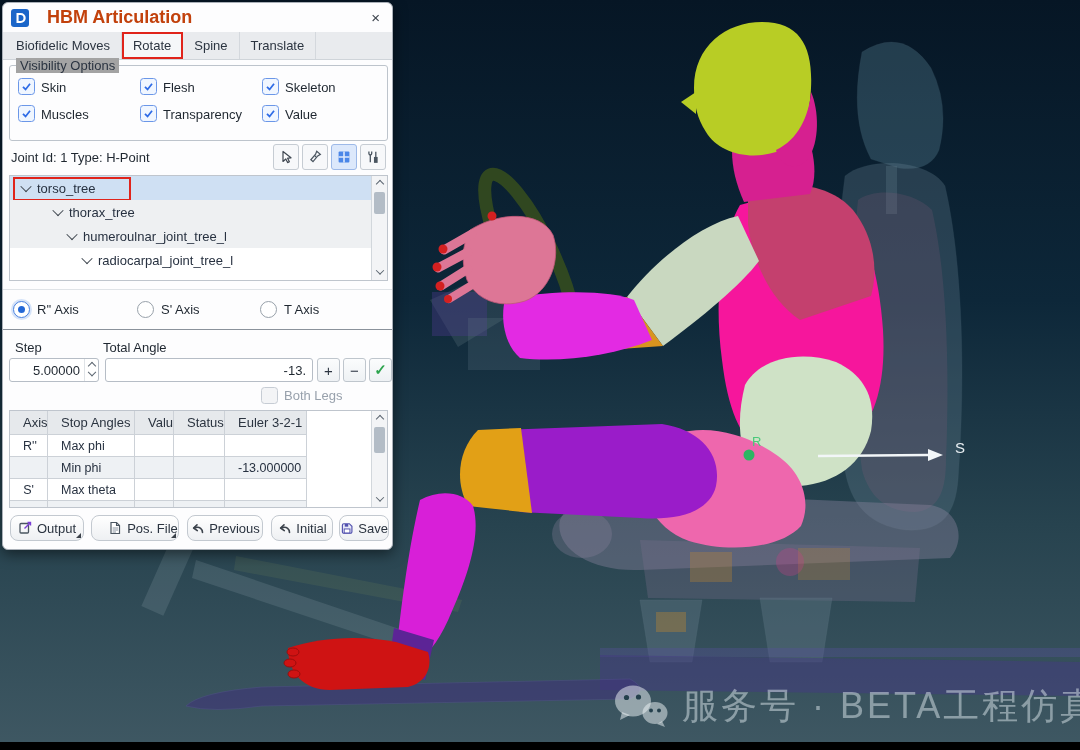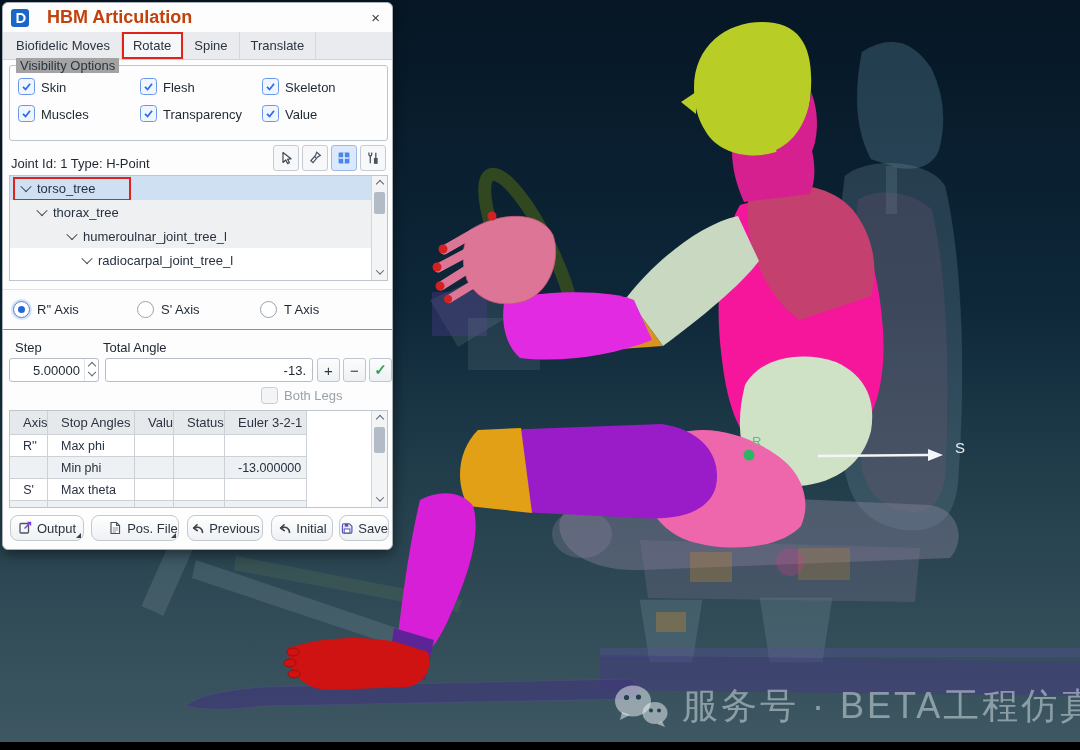--- a/index.html
+++ b/index.html
@@ -30,21 +30,21 @@
   .group{position:absolute;left:6px;top:62px;width:377px;height:74px;border:1px solid #bdc4cc;
          border-radius:3px;}
   .group .legend{position:absolute;left:6px;top:-8px;background:#a3a3a3;padding:0 4px;color:#2a3340;}
   .cbgrid{position:absolute;left:8px;top:12px;right:4px;display:grid;
           grid-template-columns:122px 122px 115px;row-gap:10px;}
   .cbitem{display:flex;align-items:flex-end;gap:6px;}
   .cb{width:15px;height:15px;flex:0 0 15px;border:1.4px solid #6b97e8;border-radius:3.5px;
       background:#f0f6ff;display:flex;align-items:center;justify-content:center;}
   .cb.disabled{border-color:#c6ccd4;background:#f3f4f6;}
 
-  .jointrow{position:absolute;left:8px;top:140px;right:6px;height:28px;display:flex;align-items:flex-end;}
+  .jointrow{position:absolute;left:8px;top:140px;right:6px;height:28px;display:flex;align-items:center;}
   .jointrow .jlabel{color:#1f2730;}
   .iconbtns{margin-left:auto;display:flex;gap:3px;}
   .iconbtn{width:24px;height:24px;border:1px solid #c6ccd3;border-radius:3px;background:#f7f8fa;
            display:flex;align-items:center;justify-content:center;}
   .iconbtn.blue{background:#dce8fb;border-color:#9db9e8;}
 
   .tree{position:absolute;left:6px;top:172px;width:377px;height:104px;border:1px solid #bfc5cd;
         overflow:hidden;background:#fff;}
   .tree-rows{position:absolute;left:0;top:0;right:15px;}
   .trow{position:relative;height:24px;display:flex;align-items:center;color:#273140;}
@@ -345,21 +345,21 @@
       </div>
     </div>
 
     <div class="tree">
       <div class="tree-rows">
         <div class="trow sel" style="padding-left:12px;">
           <div class="red-box"></div>
           <span class="chev down"></span>
           <span>torso_tree</span>
         </div>
-        <div class="trow alt" style="padding-left:28px;">
+        <div class="trow alt" style="padding-left:44px;">
           <span class="chev down"></span>
           <span>thorax_tree</span>
         </div>
         <div class="trow alt" style="padding-left:58px;">
           <span class="chev down"></span>
           <span>humeroulnar_joint_tree_l</span>
         </div>
         <div class="trow" style="padding-left:73px;">
           <span class="chev down"></span>
           <span>radiocarpal_joint_tree_l</span>

